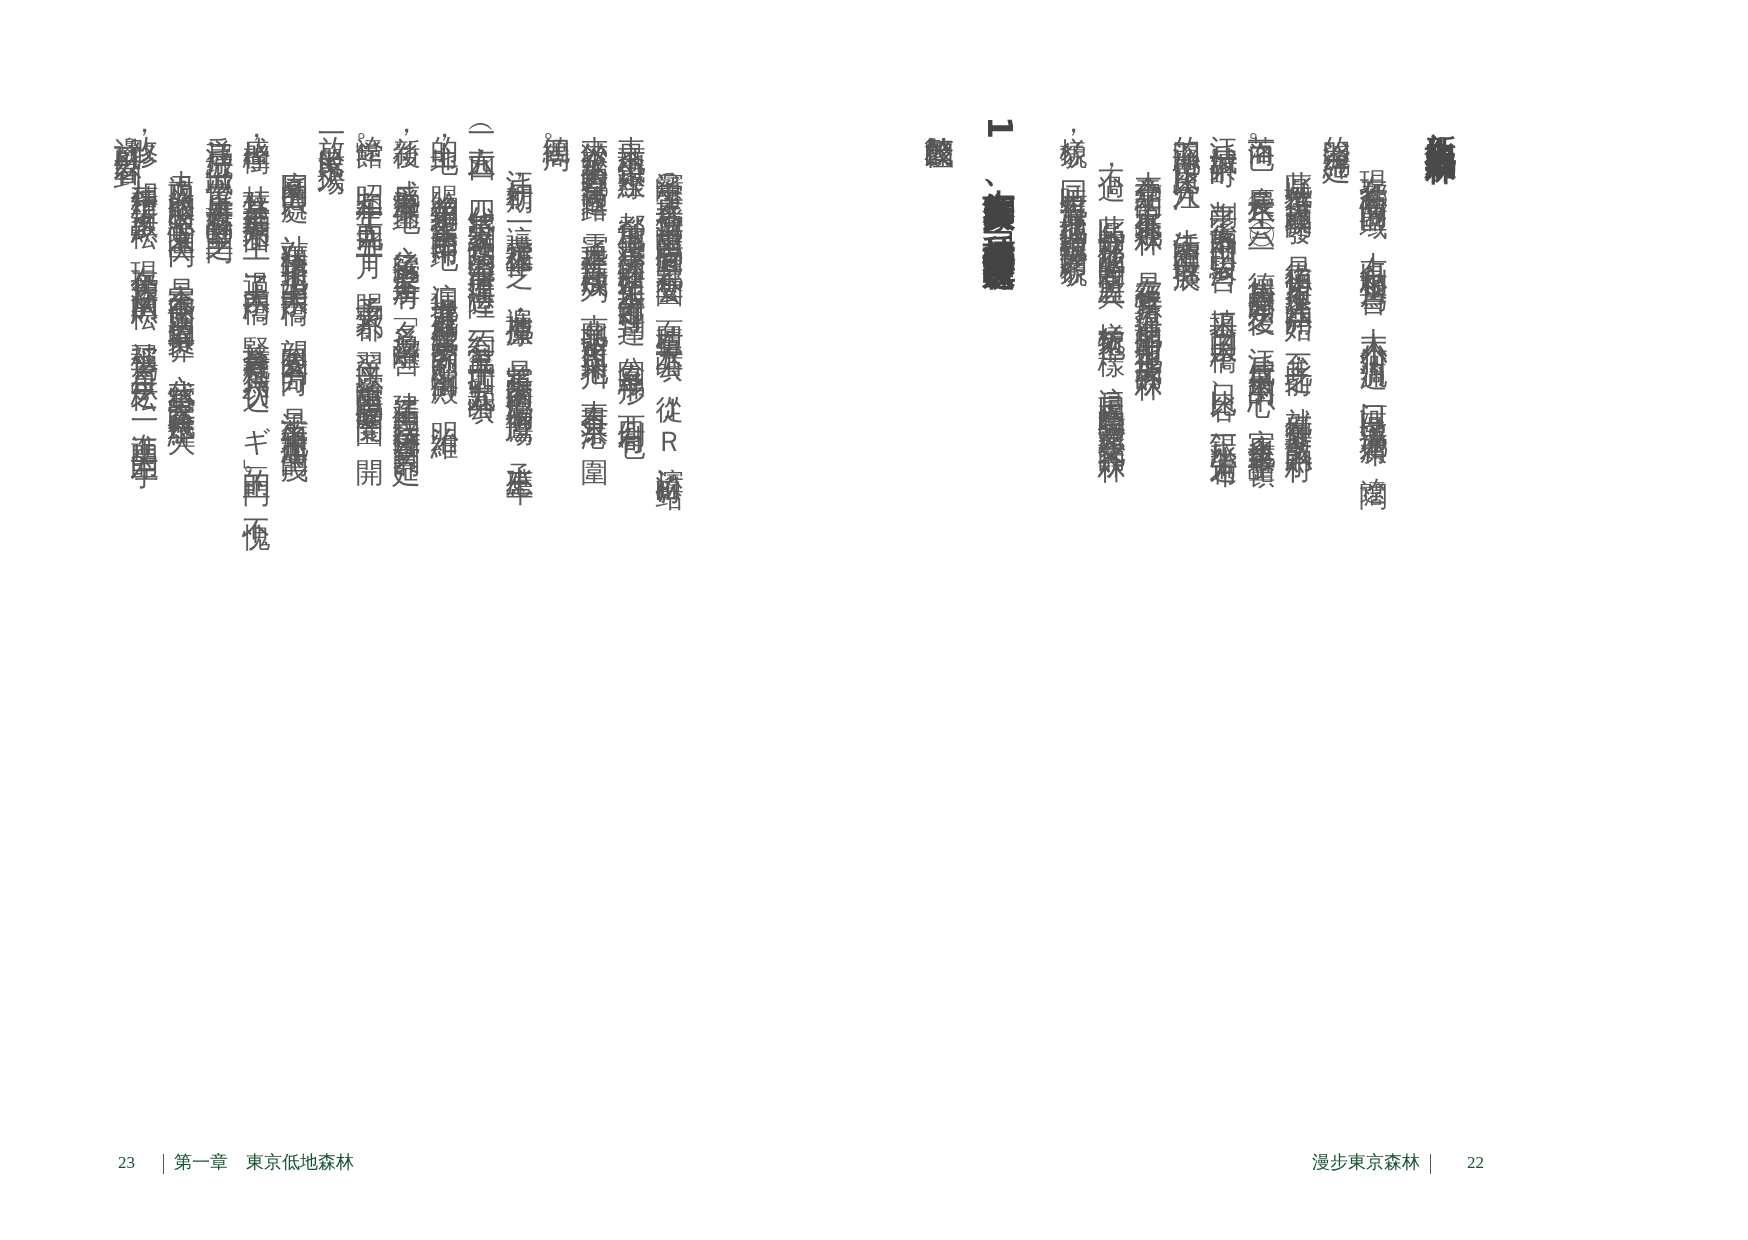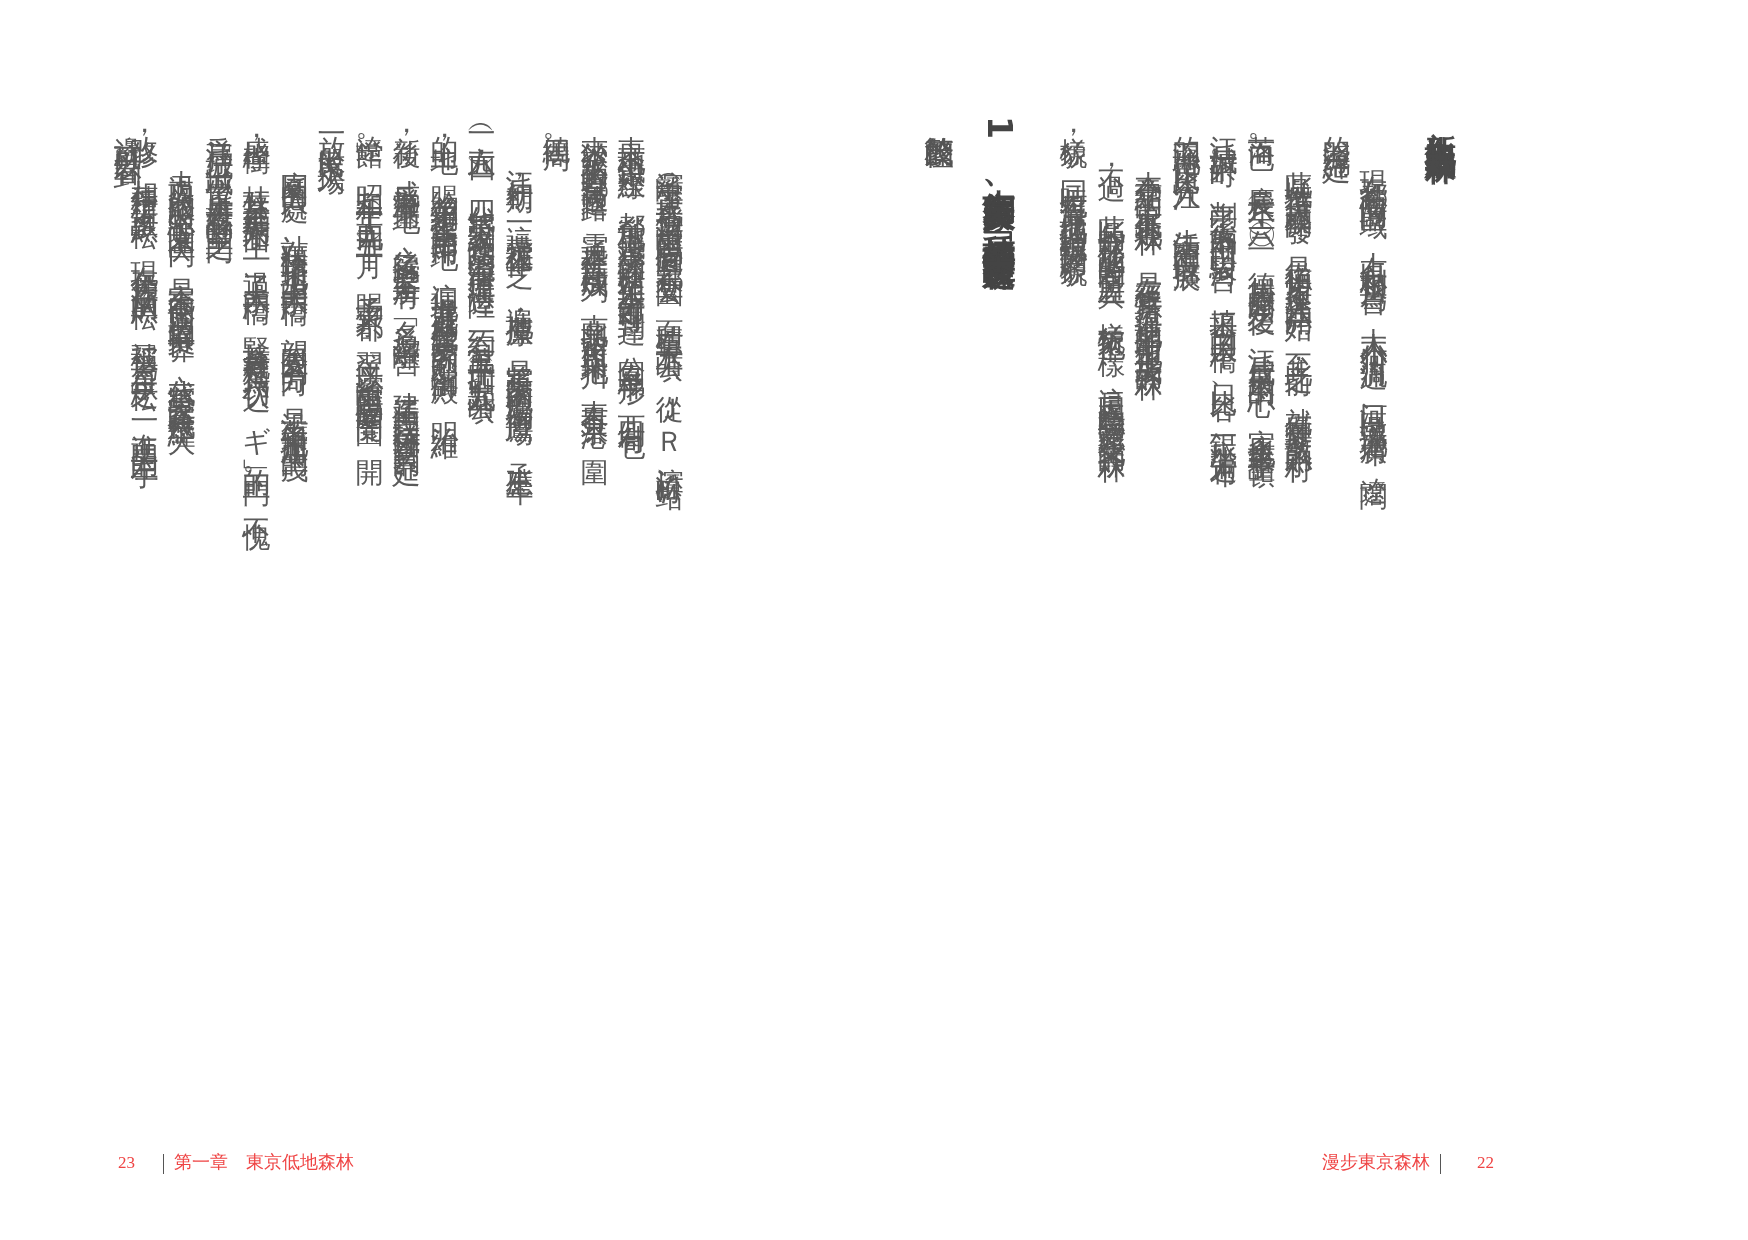--- a/index.html
+++ b/index.html
@@ -19,21 +19,21 @@
     .col.title {
       font-size: 31px; font-weight: bold; color: #4a4a4a; letter-spacing: 2.5px;
     }
     .col.heading {
       font-size: 33px; font-weight: bold; color: #444444; letter-spacing: 2px;
     }
     .col.subheading {
       font-size: 30px; color: #555555; letter-spacing: 1px;
     }
     .footer {
-      position: absolute; top: 1150px; font-size: 17px; color: #ef4444; white-space: nowrap;
+      position: absolute; top: 1150px; font-size: 17px; color: #14532d; white-space: nowrap;
       font-family: "Liberation Serif", "DejaVu Serif", serif;
     }
     .footer .cjk { font-family: "DejaVu Sans", "Liberation Sans", sans-serif; font-size: 18px; }
     .footer .sep { display: inline-block; width: 1px; height: 20px; background: #555; vertical-align: middle; margin: 0 10px; }
   </style>
 </head>
 <body>
 
 <div class="spread">
 
@@ -47,21 +47,21 @@
     <div class="col" style="left:332px; top:114px;">江戶城與下町。削平了後方的神田山（駿河台），填平今日的日本橋、日比谷、銀座一帶遍布</div>
     <div class="col" style="left:295px; top:114px;">的濕地帶「日比谷入江」，生活空間得以擴展。</div>
     <div class="col" style="left:257px; top:148px;">本章介紹的「東京低地森林」，是在經年累月填海造地的新生地上形成的森林。</div>
     <div class="col" style="left:220px; top:148px;">不過，此區的森林形成的時間有所差異，樣貌也不一樣。這是因爲時間變遷而變化的森林</div>
     <div class="col" style="left:182px; top:114px;">樣貌，同時也有海岸地域的植被轉變的樣貌。</div>
 
     <div class="col heading" style="left:108px; top:116px;"><span style="text-orientation: mixed;">1</span><span style="display:inline-block; height:22px;"></span><span>吉宗飼養大象、種植甘蔗的「濱離宮之森」</span></div>
 
     <div class="col subheading" style="left:48px; top:112px;">繁茂的㭴</div>
 
-    <div class="footer" style="left:448px;text-align:right;">
+    <div class="footer" style="left:438px;text-align:right;">
       <span class="cjk">漫步東京森林</span><span class="sep"></span><span style="display:inline-block; width:26px;"></span><span>22</span>
     </div>
   </div>
 
   <div class="page page-left">
     <div class="col" style="left:652px; top:148px;">濱離宮（正式名稱爲濱離宮恩賜庭園）是都立公園，面積有二十五公頃。從ＪＲ濱松町站、</div>
     <div class="col" style="left:614px; top:114px;">東京地下鐵銀座線、都營地下鐵淺草線的新橋站徒步十分鐘即可到達。公園呈梯形，西側有包</div>
     <div class="col" style="left:577px; top:114px;">夾狹窄水路的首都高速道路、電通本社等高樓成列，南北是汐留川與築地川，東有東京港，圍</div>
     <div class="col" style="left:539px; top:114px;">繞四周。</div>
     <div class="col" style="left:502px; top:148px;">江戶初期，這一帶被稱作「芝」，遍地蘆原，是將軍家的獵鷹場（御鷹場）。承應三年</div>

